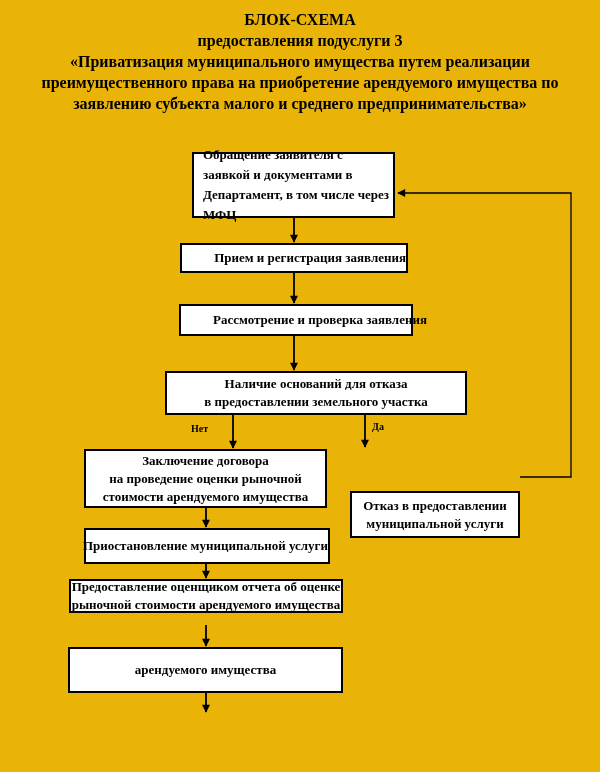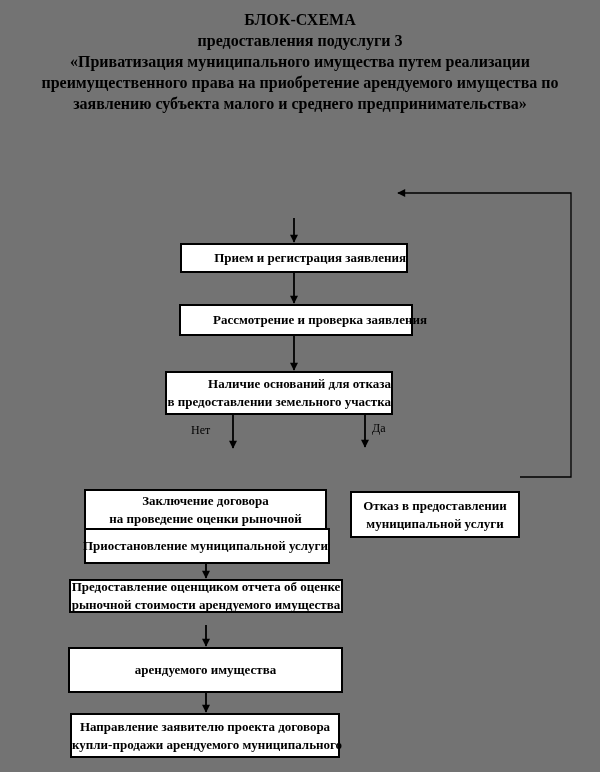--- a/index.html
+++ b/index.html
@@ -1,19 +1,19 @@
 <!DOCTYPE html>
 <html><head>
 <meta charset="utf-8">
 <style>
   html,body{margin:0;padding:0;background:#fff;}
   .page{
     position:relative;
     width:600px;height:772px;
-    background:#737373;
+    background:#eab308;
     font-family:"Liberation Serif","DejaVu Serif",serif;
     color:#000;
     overflow:hidden;
   }
   
   .title-block{
     position:absolute;left:0;top:9px;width:600px;
     text-align:center;font-weight:bold;
   }
   .title-line{
@@ -33,31 +33,31 @@
     display:flex;flex-direction:column;justify-content:center;
     text-align:center;
     font-size:13px;font-weight:bold;line-height:18px;
   }
   .node .ln{white-space:nowrap;}
   .n1{left:192px;top:152px;width:203px;height:66px;
       text-align:left;align-items:flex-start;padding-left:9px;line-height:20px;}
   .n1 .ln{white-space:normal;}
   .n2{left:180px;top:243px;width:228px;height:30px;text-align:right;}
   .n3{left:179px;top:304px;width:234px;height:32px;padding-left:32px;}
-  .n4{left:165px;top:371px;width:228px;height:44px;text-align:right;}
-  .n5{left:84px; top:449px;width:243px;height:59px;margin-top:40px;}
+  .n4{left:165px;top:371px;width:302px;height:44px;}
+  .n5{left:84px; top:449px;width:243px;height:59px;}
   .n6{left:350px;top:448px;width:170px;height:47px;margin-top:43px;}
   .n7{left:84px; top:528px;width:246px;height:36px;align-items:flex-end;}
   .n8{left:69px; top:579px;width:274px;height:34px;}
   .n9{left:68px; top:647px;width:275px;height:46px;}
   .n10{left:70px;top:713px;width:270px;height:45px;}
   
   .branch-label{
     position:absolute;
-    font-size:12px;font-weight:normal;
+    font-size:10px;font-weight:bold;
   }
   .branch-no{left:191px;top:423px;}
   .branch-yes{left:372px;top:421px;}
 </style>
 </head>
 <body>
 
 <div class="page">
 
   <div class="title-block">
@@ -79,20 +79,23 @@
     <line x1="294" y1="336" x2="294" y2="370" stroke="#000" stroke-width="1.8" marker-end="url(#arr)"></line>
     <line x1="233" y1="415" x2="233" y2="448" stroke="#000" stroke-width="1.8" marker-end="url(#arr)"></line>
     <line x1="365" y1="415" x2="365" y2="447" stroke="#000" stroke-width="1.8" marker-end="url(#arr)"></line>
     <line x1="206" y1="508" x2="206" y2="527" stroke="#000" stroke-width="1.8" marker-end="url(#arr)"></line>
     <line x1="206" y1="558" x2="206" y2="578" stroke="#000" stroke-width="1.8" marker-end="url(#arr)"></line>
     <line x1="206" y1="625" x2="206" y2="646" stroke="#000" stroke-width="1.8" marker-end="url(#arr)"></line>
     <line x1="206" y1="693" x2="206" y2="712" stroke="#000" stroke-width="1.8" marker-end="url(#arr)"></line>
     <path d="M520,477 L571,477 L571,193 L398,193" fill="none" stroke="#000" stroke-width="1.3" marker-end="url(#arr)"></path>
   </svg>
 
+  <div class="node n1">
+    <div class="ln">Обращение заявителя с заявкой и документами в Департамент, в том числе через МФЦ</div>
+  </div>
 
   <div class="node n2">
     <div class="ln">Прием и регистрация заявления</div>
   </div>
 
   <div class="node n3">
     <div class="ln">Рассмотрение и проверка заявления</div>
   </div>
 
   <div class="node n4">
@@ -117,21 +120,17 @@
 
   <div class="node n8">
     <div class="ln">Предоставление оценщиком отчета об оценке</div>
     <div class="ln">рыночной стоимости арендуемого имущества</div>
   </div>
 
   <div class="node n9">
     <div class="ln">арендуемого имущества</div>
   </div>
 
-  <div class="node n10">
-    <div class="ln">Направление заявителю проекта договора</div>
-    <div class="ln">купли-продажи арендуемого муниципального</div>
-  </div>
 
   <span class="branch-label branch-no">Нет</span>
   <span class="branch-label branch-yes">Да</span>
 
 </div>
 
 </body></html>

